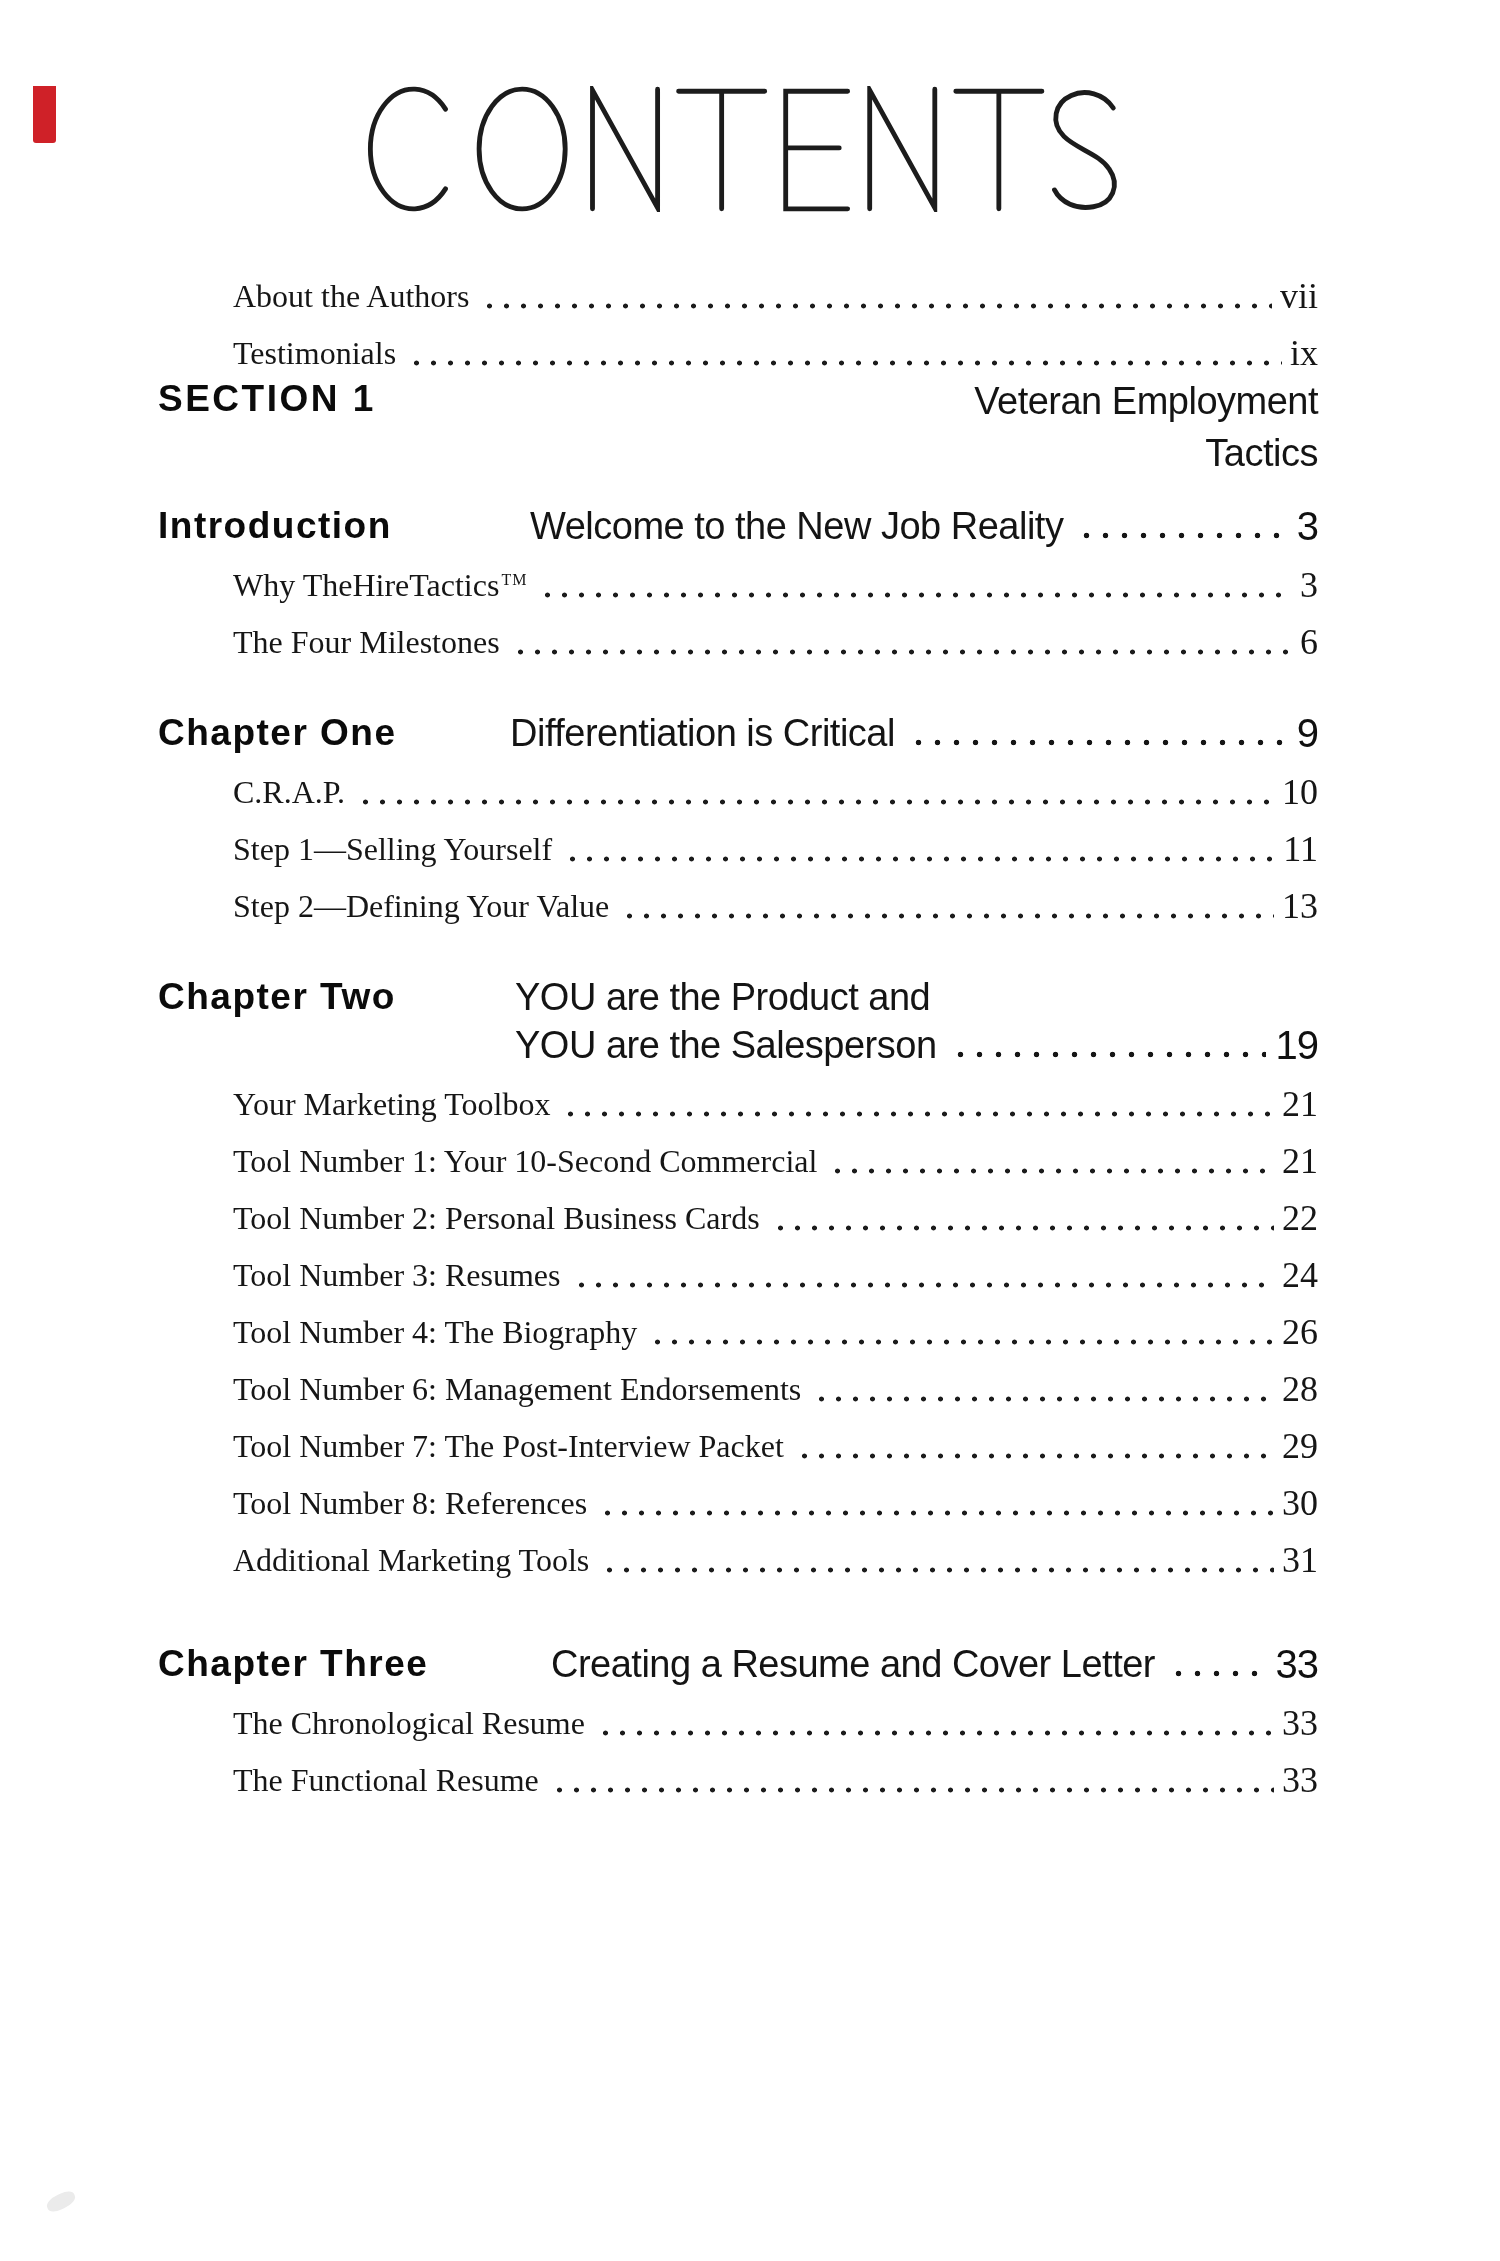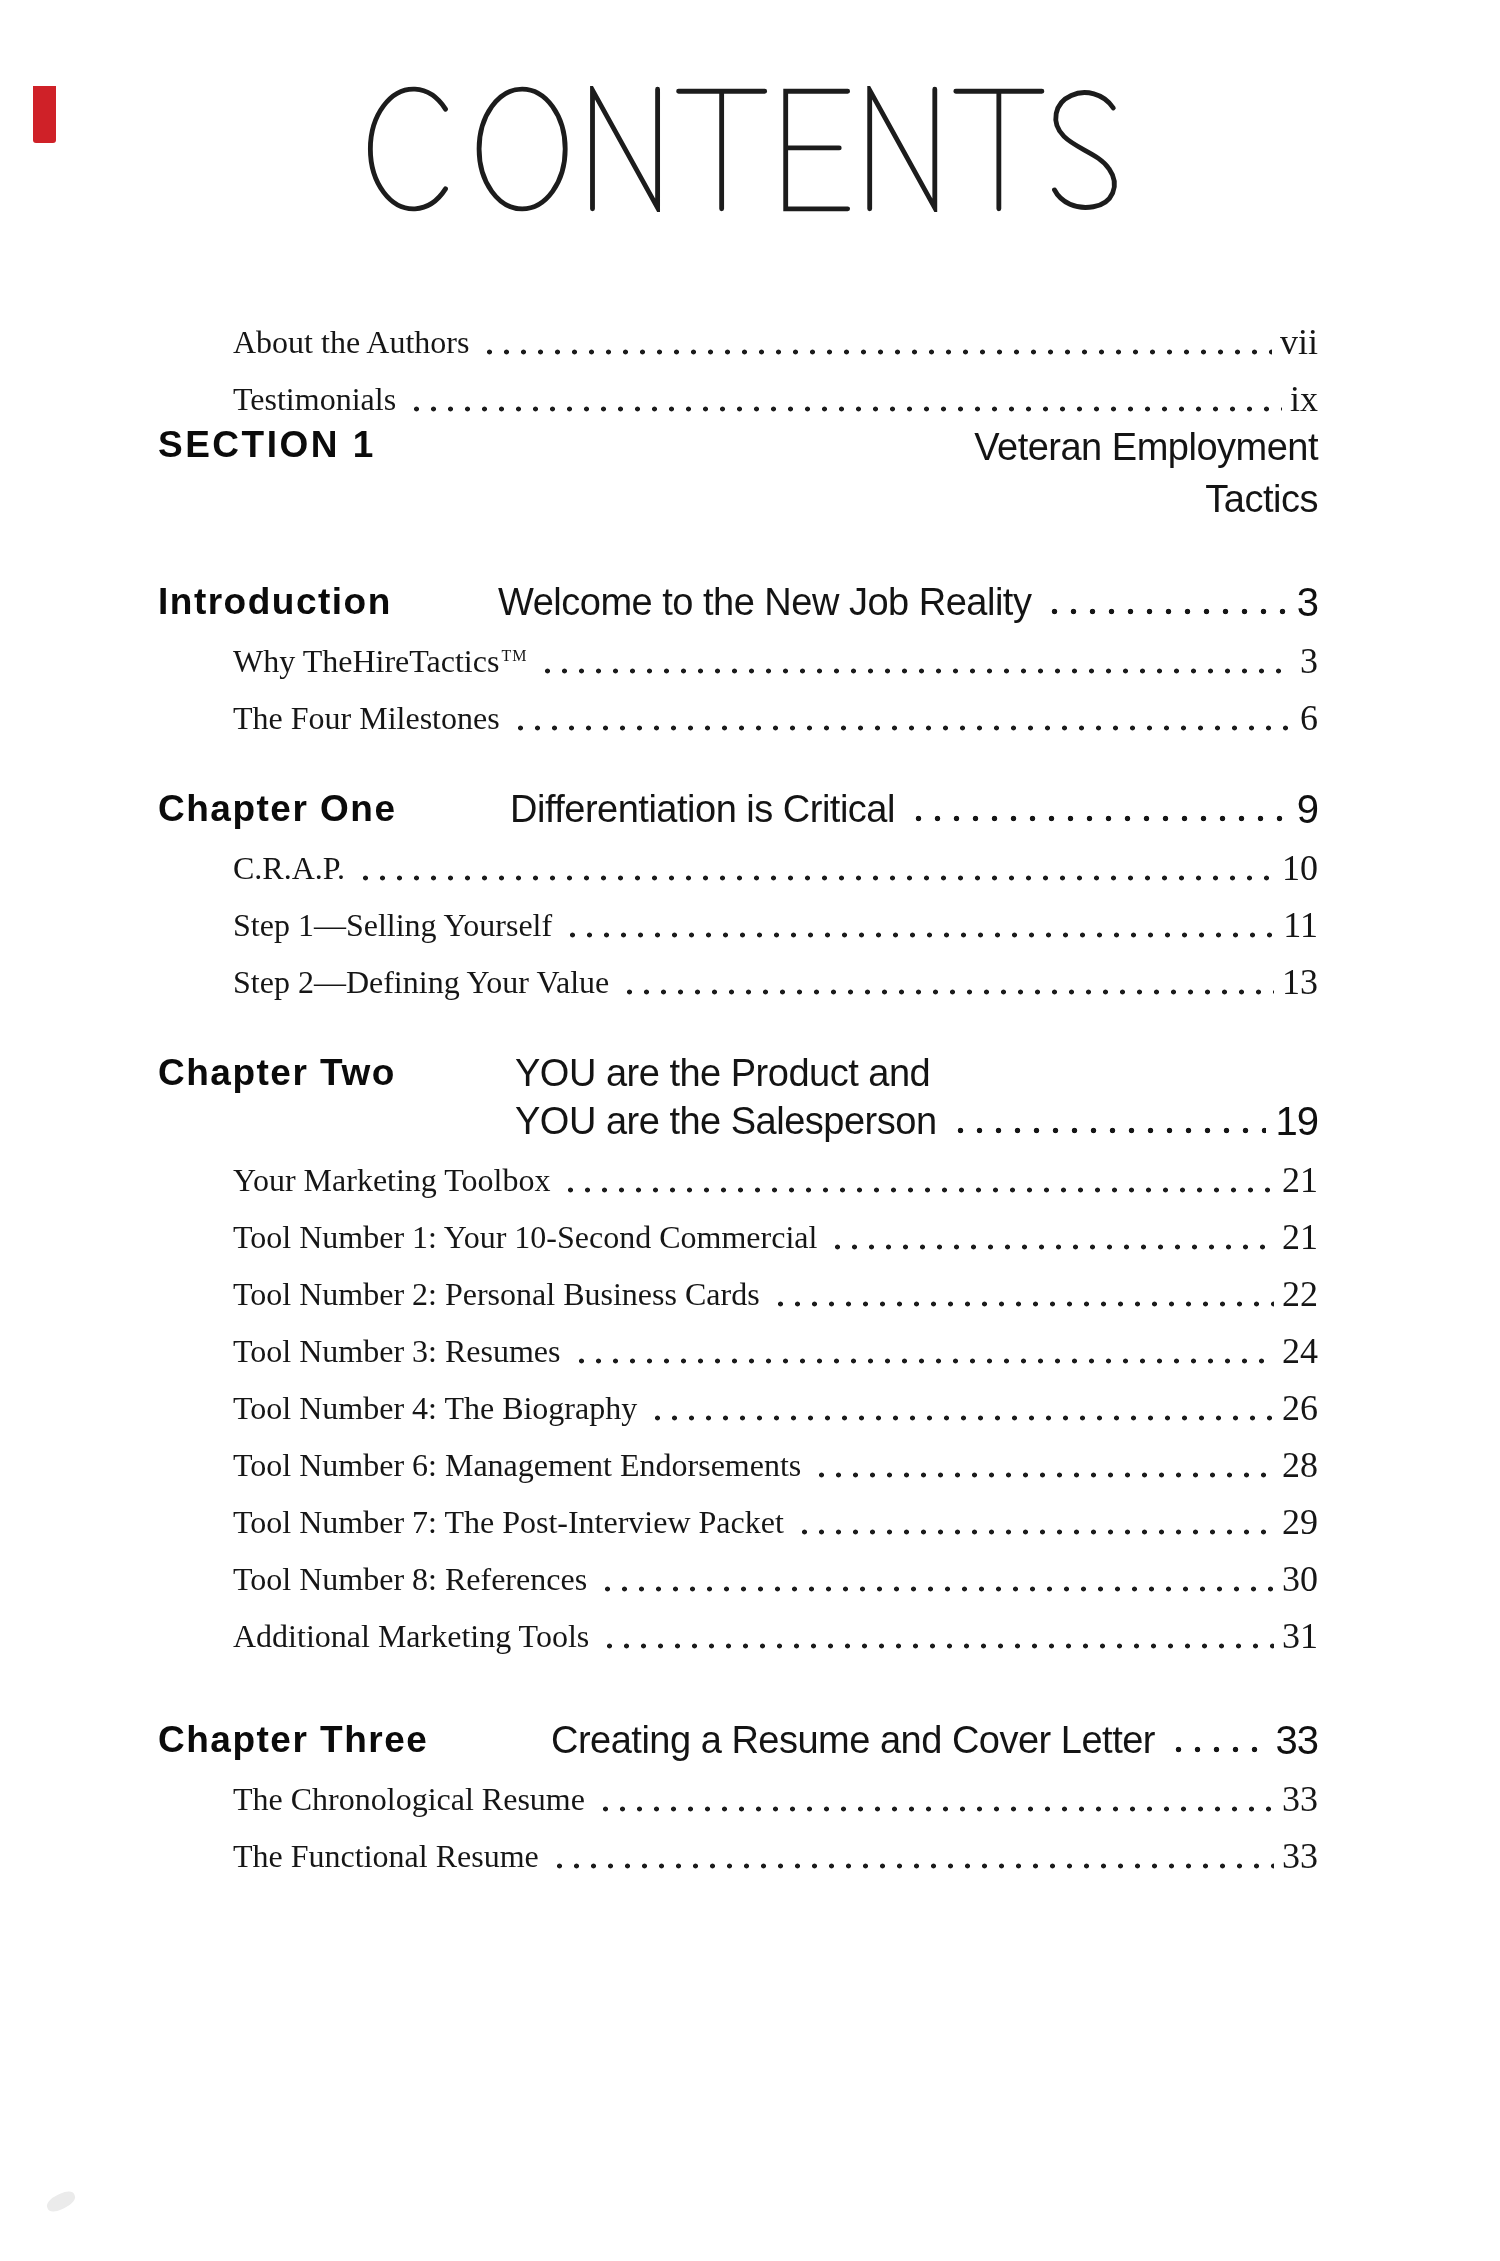--- a/index.html
+++ b/index.html
@@ -46,26 +46,26 @@
     flex:1;height:8px;
     margin:0 8px 8px 12px;
     background-image:radial-gradient(circle, #1c1c1c 2.1px, rgba(0,0,0,0) 2.8px);
     background-size:17px 8px;
     background-repeat:repeat-x;
     background-position:0 50%;
   }
   .pagenum{font-size:36px;line-height:44px;white-space:nowrap;}
 
   
-  .front{margin-top:108px;}
+  .front{margin-top:62px;}
   .front .entry:first-child{margin-top:0;}
 
   .heading-row{display:flex;align-items:flex-start;}
   .section-row{}
-  .intro-row{margin-top:53px;}
+  .intro-row{margin-top:23px;gap:32px;}
   .ch-row{margin-top:45px;}
   .ch3-row{margin-top:58px;}
 
   .h-label{
     font-family:"Liberation Sans", sans-serif;
     font-weight:bold;
     font-size:37px;line-height:48px;
     letter-spacing:1.5px;
     color:#0b0b0b;
     white-space:nowrap;

